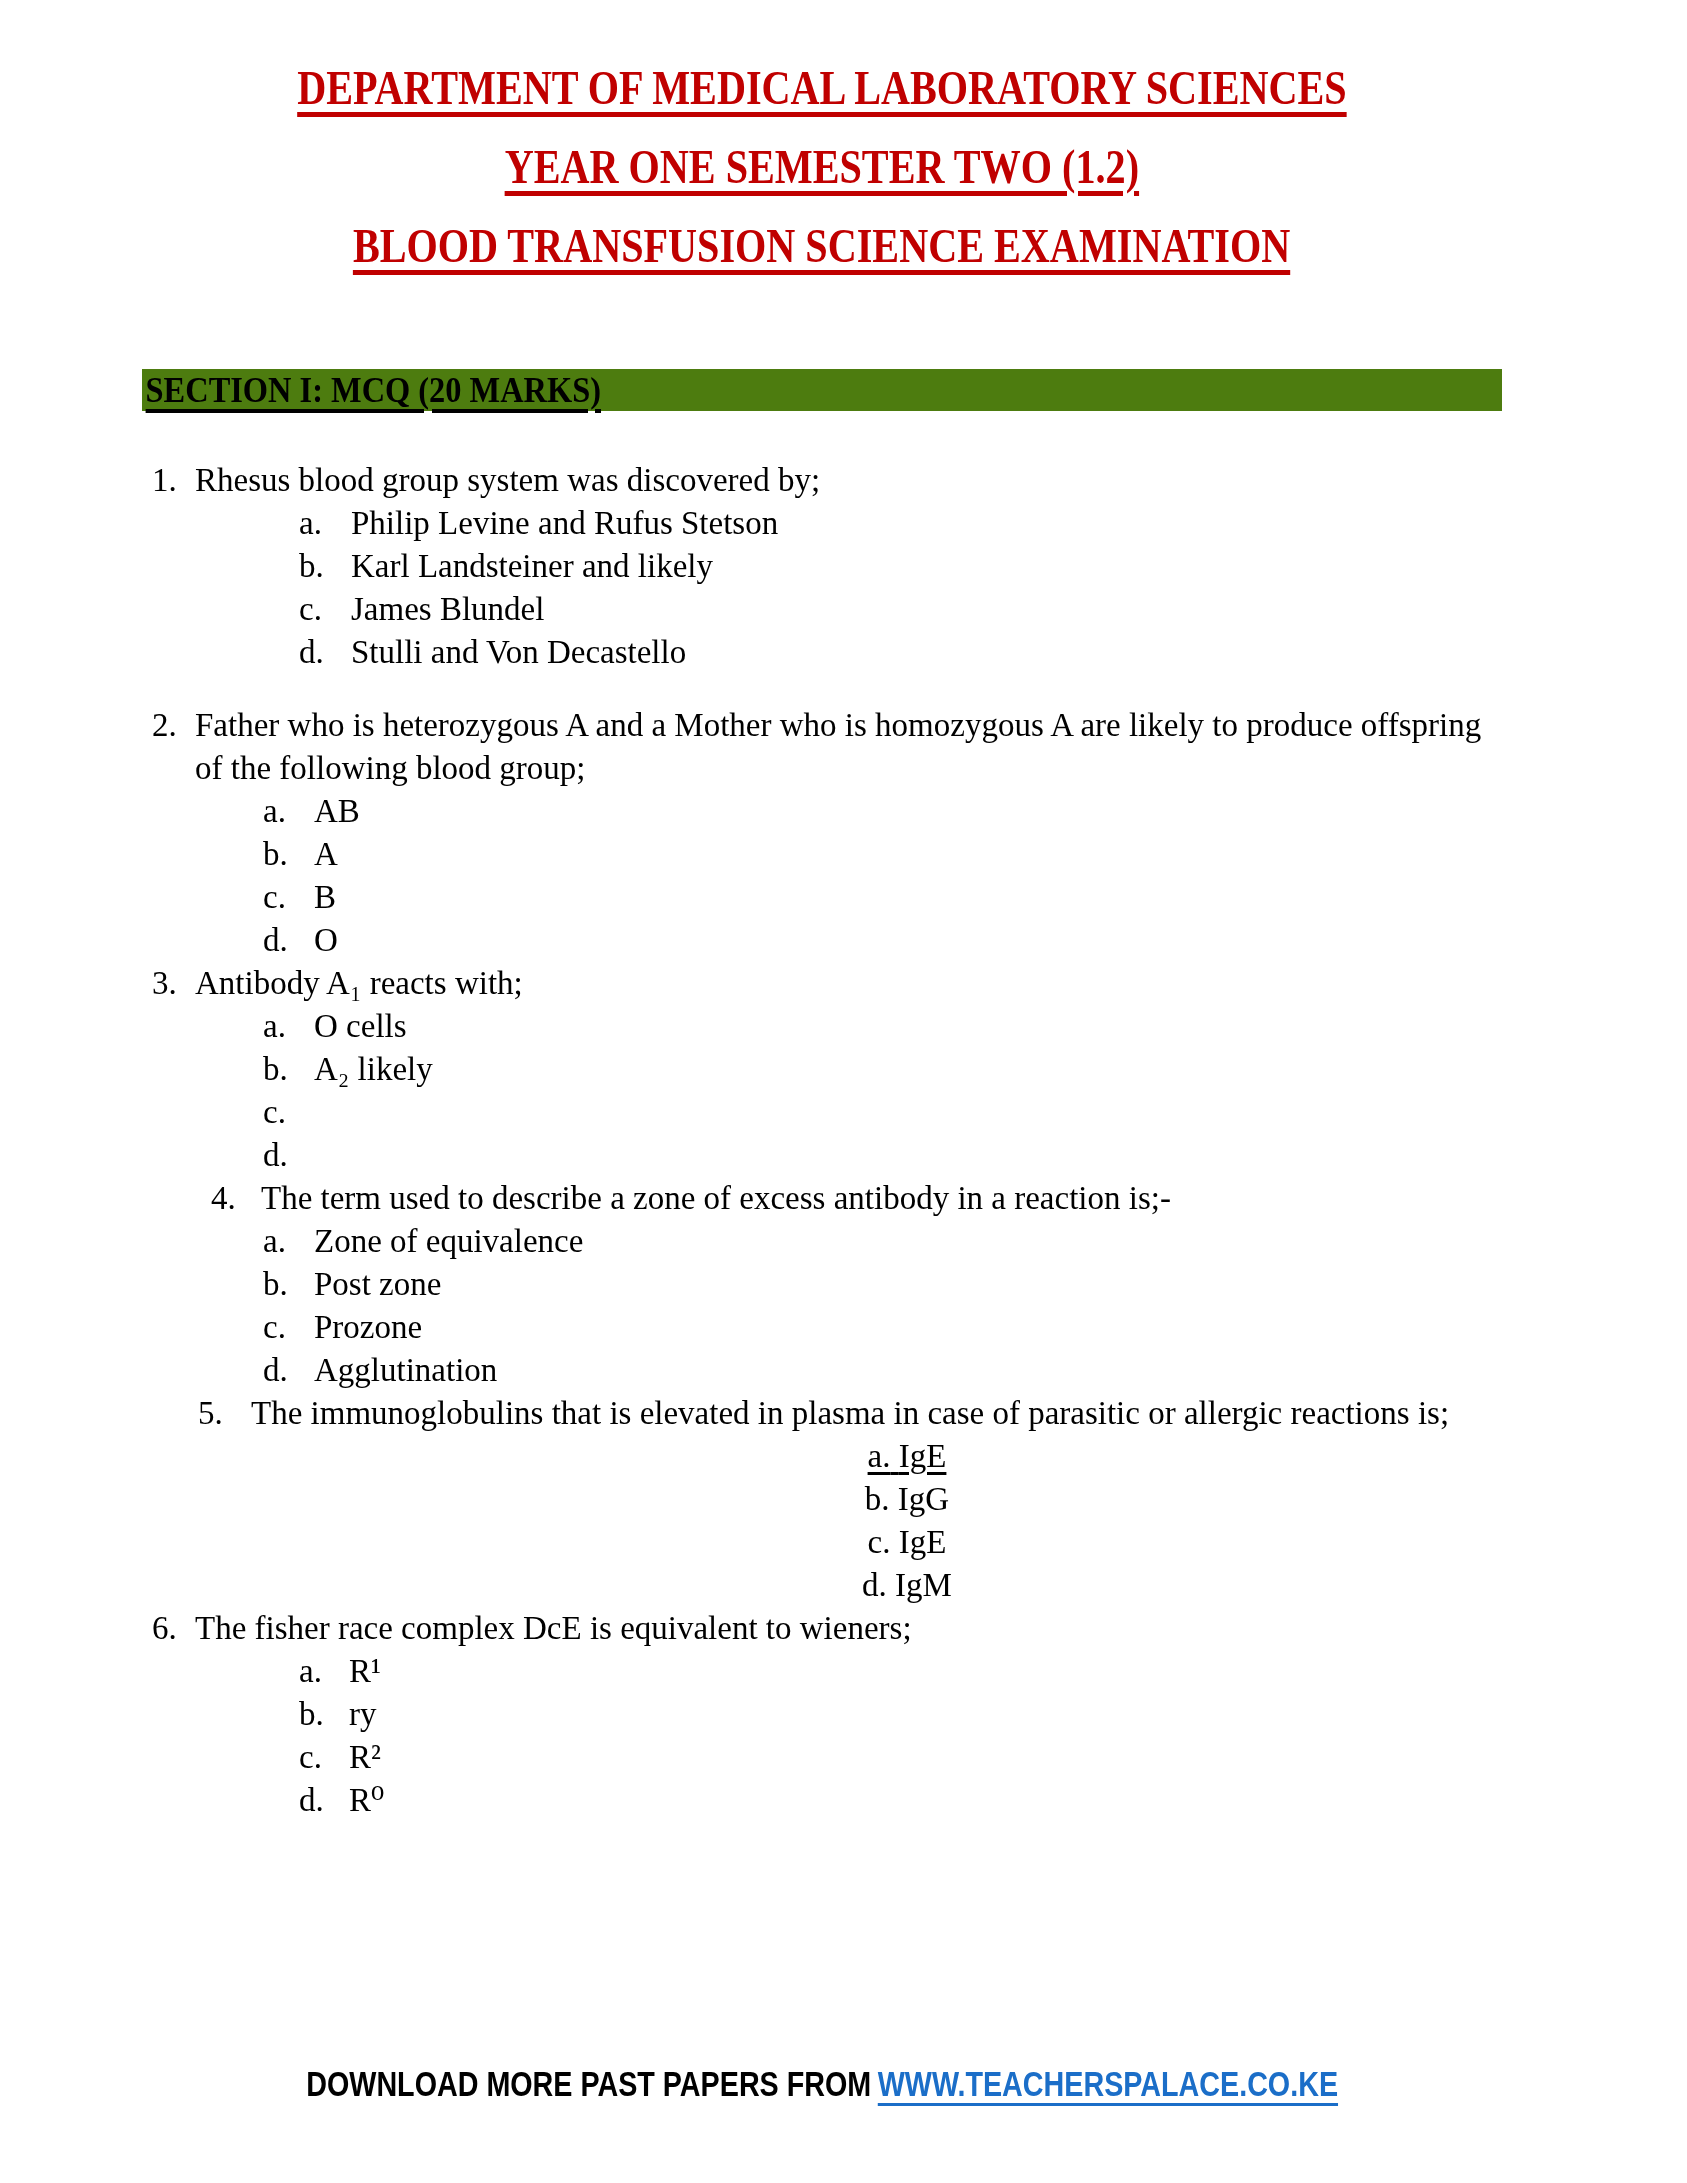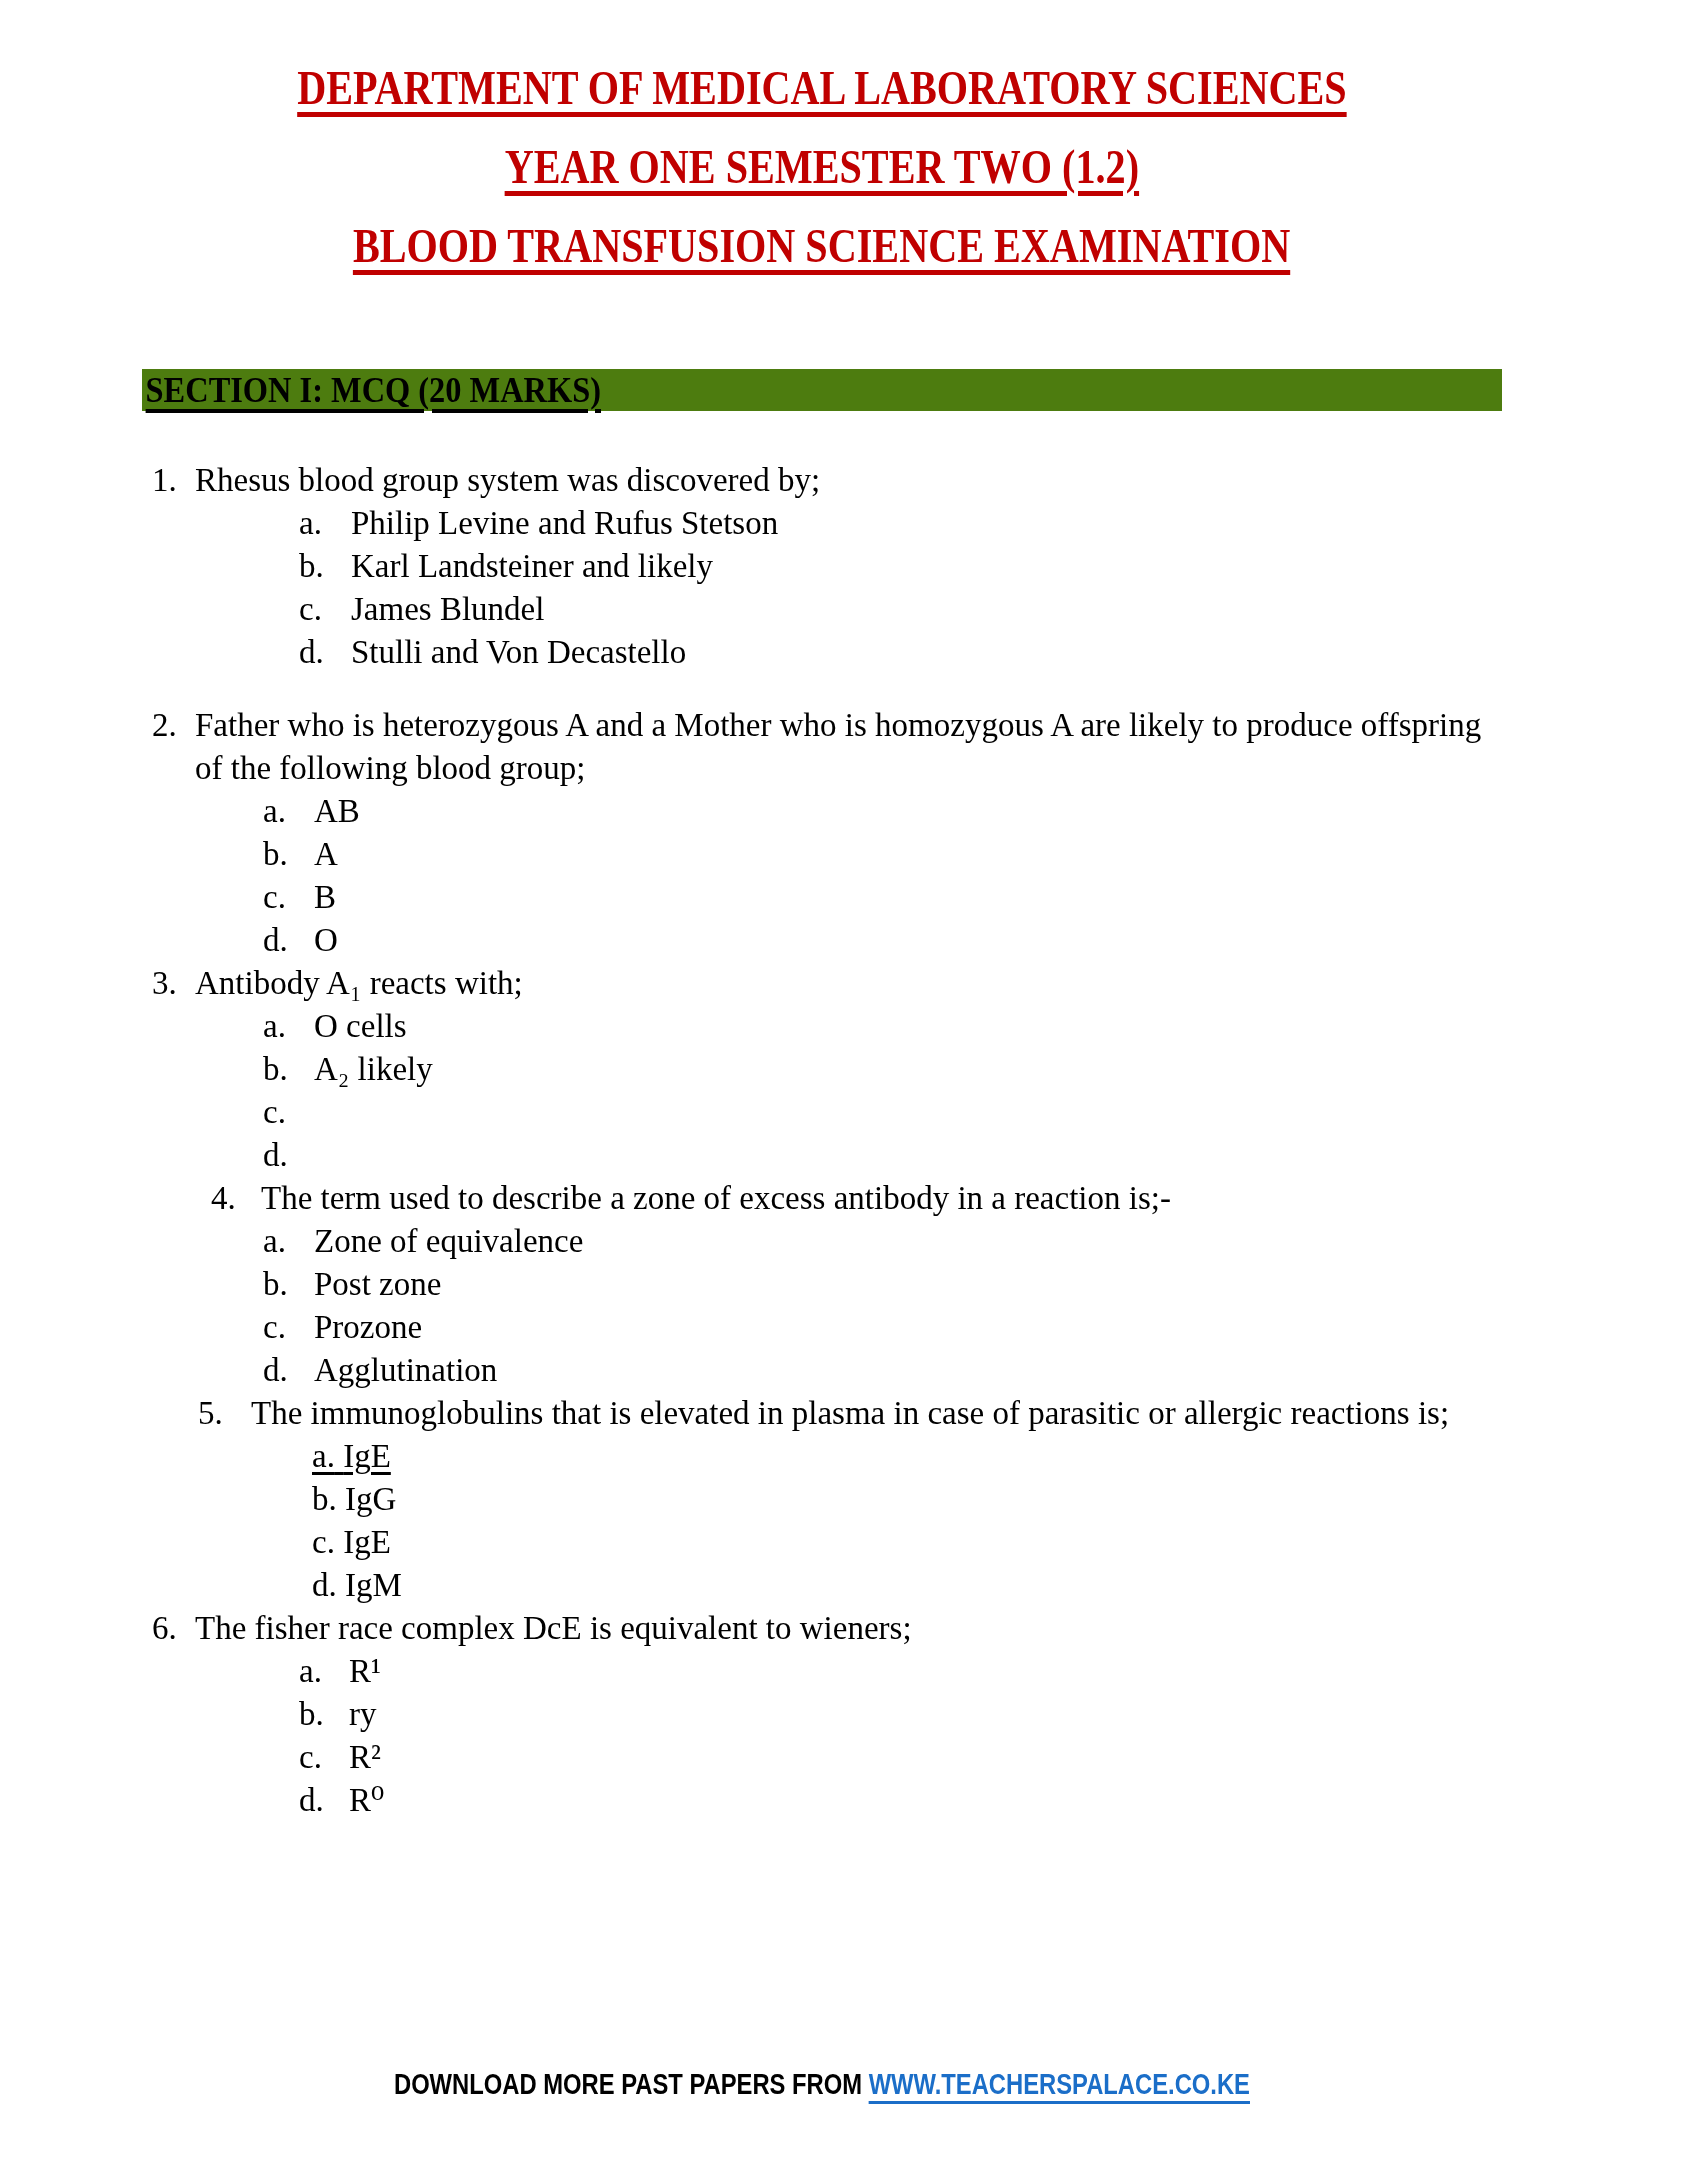--- a/index.html
+++ b/index.html
@@ -62,38 +62,38 @@
   .indent-c .q-num { margin-left:56px;  width:53px; }
 
   .opt { display:flex; line-height:43px; }
   .opt-letter { flex:0 0 auto; }
   .opt-text { flex:1 1 auto; }
 
   .opts-a { padding-left:157px; } .opts-a .opt-letter { width:52px; }
   .opts-b { padding-left:121px; } .opts-b .opt-letter { width:51px; }
   .opts-d { padding-left:157px; } .opts-d .opt-letter { width:50px; }
 
-  .opt5 { display:block; line-height:43px; padding-left:170px; }
+  .opt5 { display:block; line-height:43px; padding-left:170px;text-align:center; }
   .opt5-inner { white-space:pre; }
   .underline {
     text-decoration:underline;
     text-decoration-thickness:2.6px;
     text-underline-offset:5.3px;
   }
 
   .space-before { margin-top:30px; }
 
   
   .footer {
     position:absolute;
     top:2067px; left:142px; width:1360px;
     text-align:center;
     font-family:"Liberation Sans","DejaVu Sans",sans-serif;
     font-weight:bold;
-    font-size:29px;
+    font-size:35px;
     line-height:34px;
   }
   .footer-inner {
     display:inline-block;
     transform:scaleX(0.82);
     transform-origin:center;
     white-space:nowrap;
   }
   .footer-prefix { color:#000000; margin-right:8px; }
   .footer-link {

